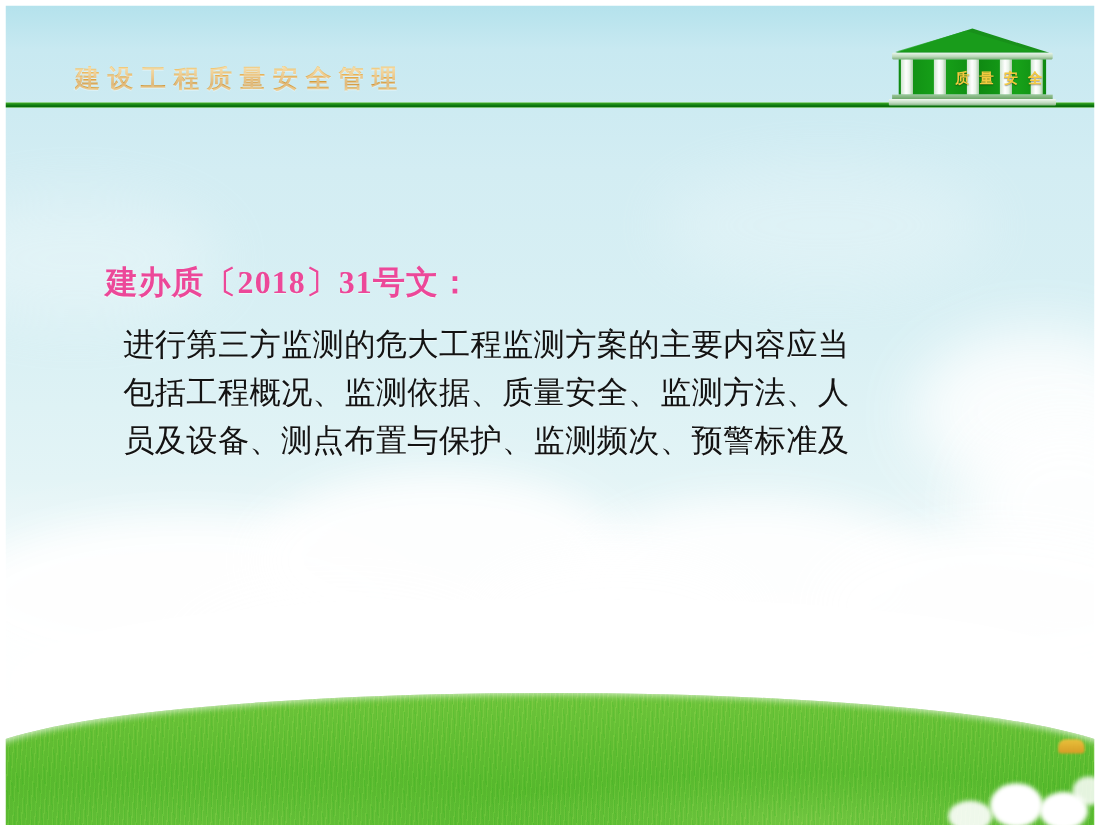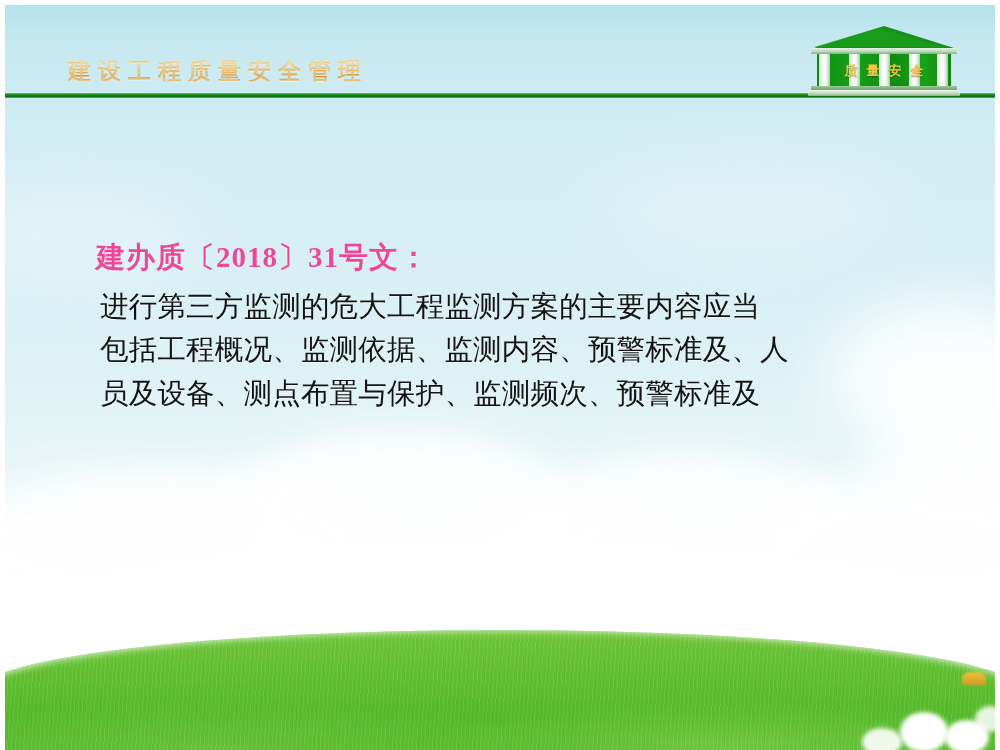--- a/index.html
+++ b/index.html
@@ -242,20 +242,21 @@
     width: 134px;
     text-align: center;
     font-family: "Liberation Serif", "DejaVu Serif", serif;
     font-size: 13px;
     font-weight: bold;
     letter-spacing: 9px;
     text-indent: 9px;
     color: #f4c93f;
     text-shadow: 0 1px 1px rgba(0,0,0,.35);
     white-space: nowrap;
+    padding-left: 24px;
   }
 
   
   .content {
     position: absolute;
     left: 96px;
     top: 238px;
     width: 790px;
   }
   .doc-heading {
@@ -268,21 +269,21 @@
     margin: 0 0 8px 0;
     text-shadow: 0 1px 1px rgba(255,255,255,.6);
   }
   .doc-body {
     font-family: "Liberation Serif", "DejaVu Serif", serif;
     font-size: 28.5px;
     font-weight: normal;
     color: #131313;
     line-height: 1.52;
     letter-spacing: 0.2px;
-    margin: 4px;
+    margin: 16px;
     width: 785px;
     text-shadow: 0 1px 1px rgba(255,255,255,.55);
   }
   .doc-body span { display: block; white-space: nowrap; }
 
   
   .frame-top, .frame-left, .frame-right {
     position: absolute;
     background: #ffffff;
   }
@@ -337,21 +338,21 @@
       <div class="logo-plinth"></div>
       <div class="logo-base"></div>
       <div class="logo-text">质量安全</div>
     </div>
   </div>
 
   <div class="content">
     <p class="doc-heading">建办质〔2018〕31号文：</p>
     <p class="doc-body">
       <span>进行第三方监测的危大工程监测方案的主要内容应当</span>
-      <span>包括工程概况、监测依据、监测内容、预警标准及、人</span>
+      <span>包括工程概况、监测依据、质量安全、监测方法、人</span>
       <span>员及设备、测点布置与保护、监测频次、预警标准及</span>
     </p>
   </div>
 
   <div class="frame-top"></div>
   <div class="frame-left"></div>
   <div class="frame-right"></div>
 
 </div>
 

